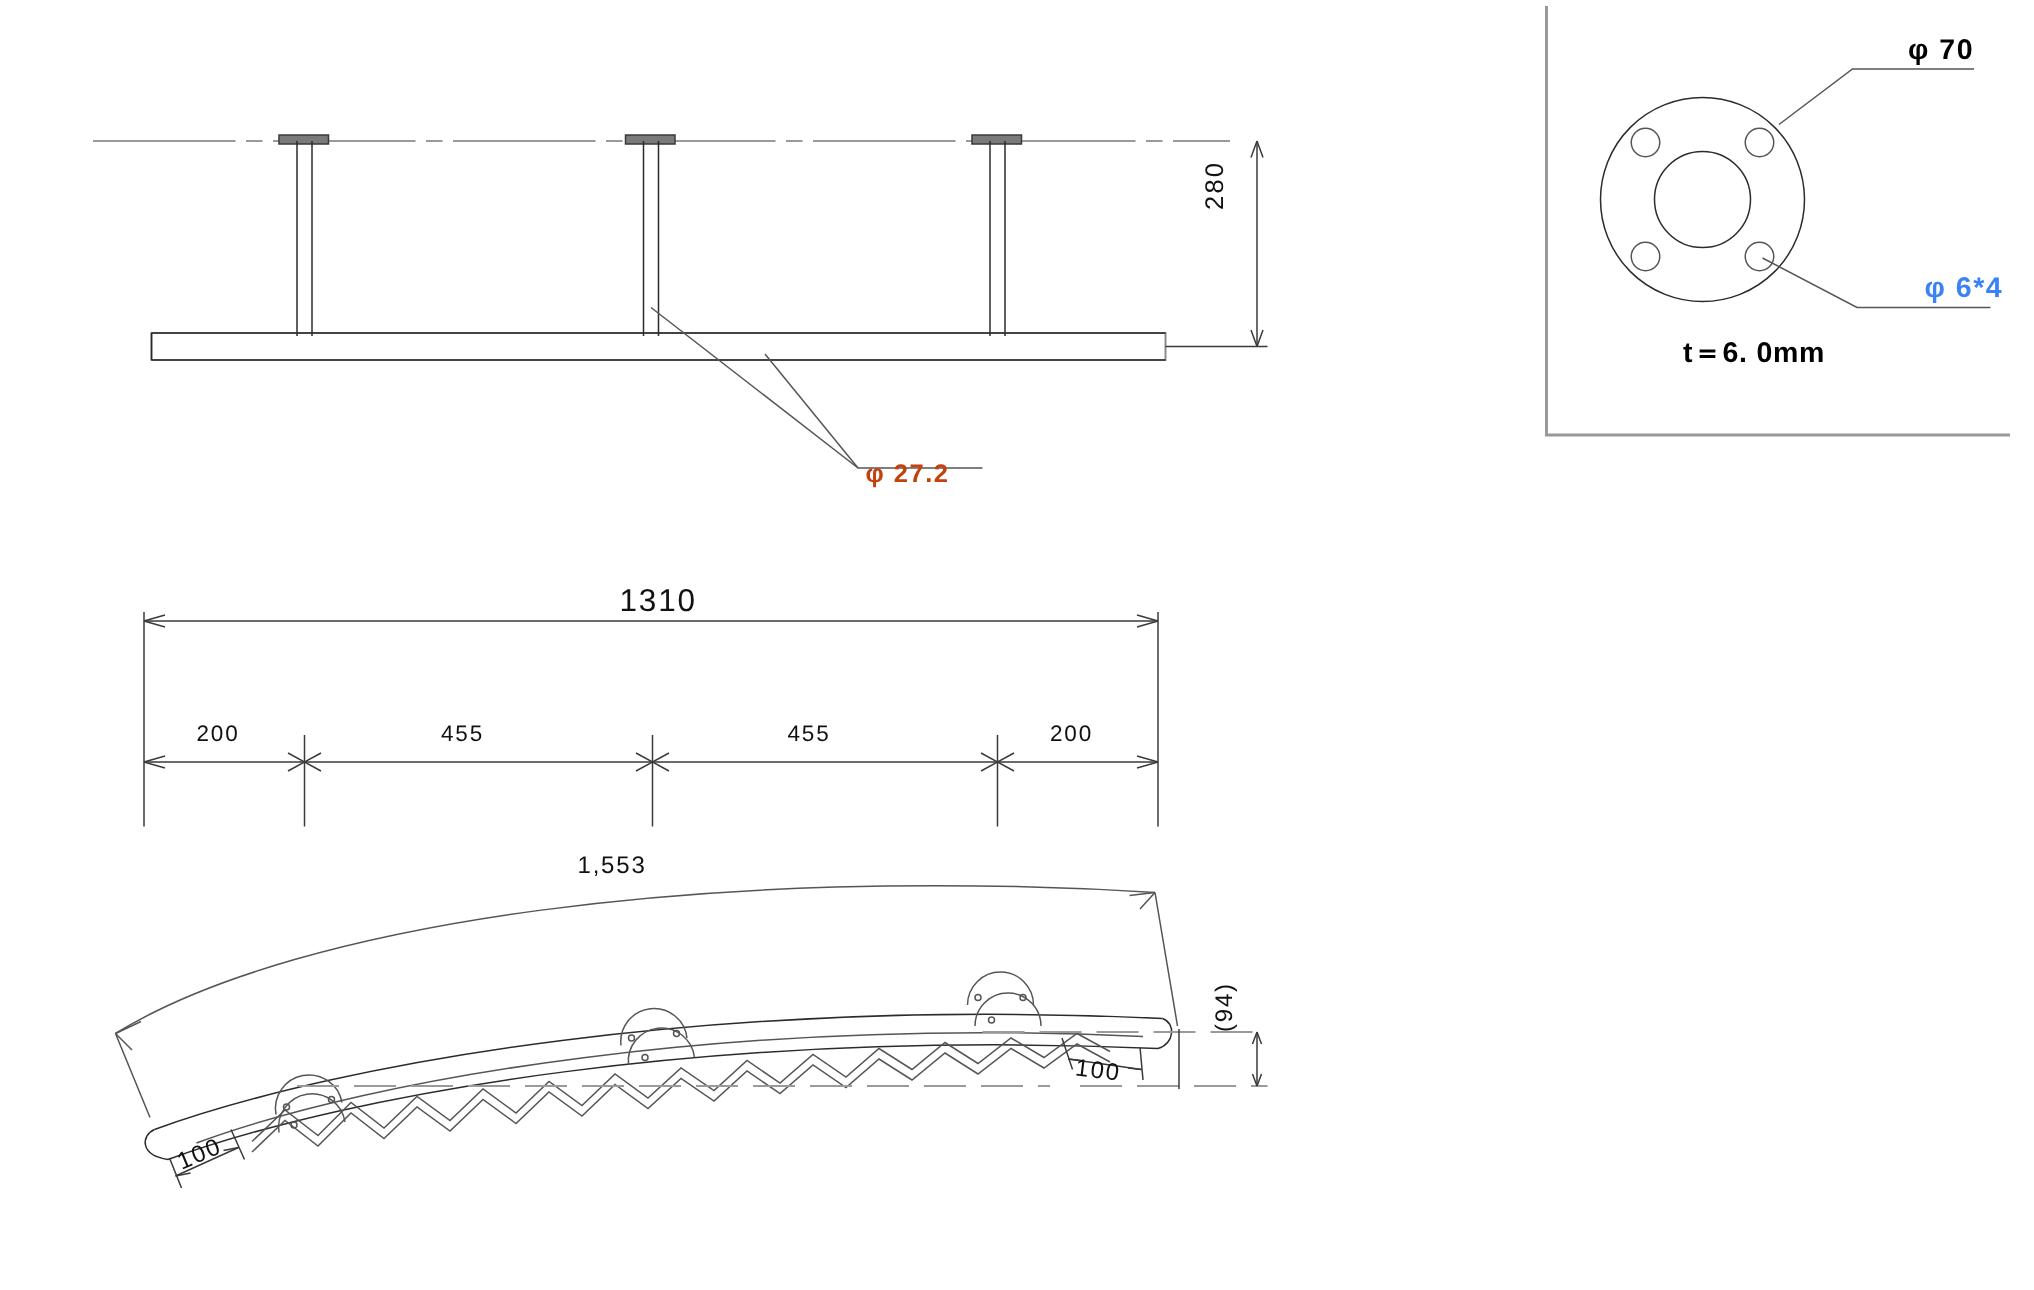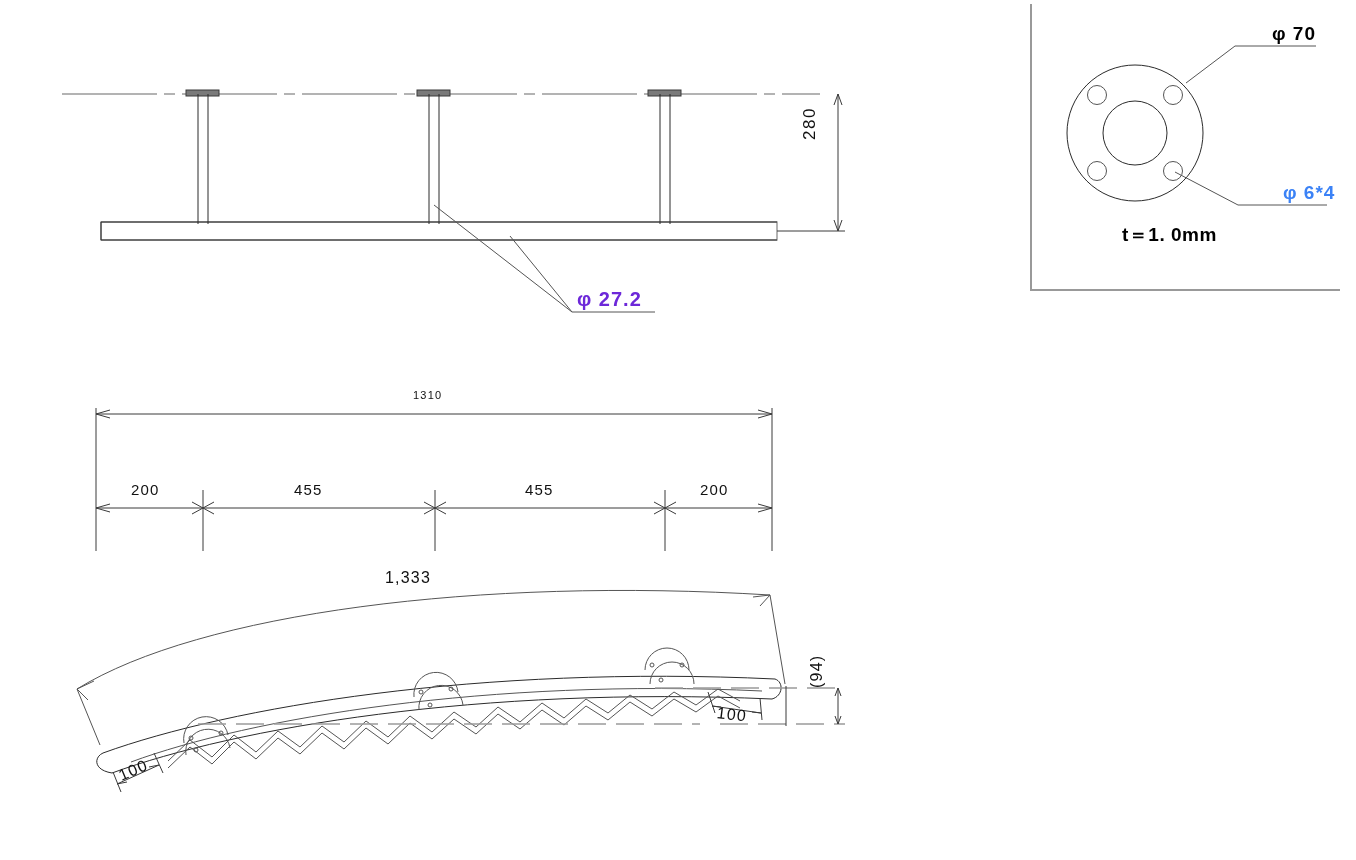--- a/index.html
+++ b/index.html
@@ -195,54 +195,54 @@
 
 <div style="position:absolute;left:1272px;top:23px;font-size:19px;font-weight:600;letter-spacing:1px;color:#000;white-space:nowrap;">
   <span>φ 70</span>
 </div>
 
 <div style="position:absolute;left:1283px;top:182px;font-size:19px;font-weight:600;letter-spacing:1px;color:#3b82f6;white-space:nowrap;">
   <span>φ 6*4</span>
 </div>
 
 <div style="position:absolute;left:1122px;top:222px;font-size:19px;font-weight:600;letter-spacing:0.5px;color:#000;white-space:nowrap;">
-  <span>t＝1. 0mm</span>
+  <span>t＝6. 0mm</span>
 </div>
 
 <div style="position:absolute;left:800px;top:140px;font-size:17px;letter-spacing:1.5px;color:#111;
             transform:rotate(-90deg);transform-origin:left top;white-space:nowrap;">
   <span>280</span>
 </div>
 
-<div style="position:absolute;left:577px;top:288px;font-size:20px;font-weight:600;letter-spacing:1px;color:#6d28d9;white-space:nowrap;">
+<div style="position:absolute;left:577px;top:306px;font-size:17px;font-weight:600;letter-spacing:1px;color:#c2410c;white-space:nowrap;">
   <span>φ 27.2</span>
 </div>
 
-<div style="position:absolute;left:413px;top:389px;font-size:11px;letter-spacing:1.2px;color:#111;white-space:nowrap;">
+<div style="position:absolute;left:413px;top:389px;font-size:21px;letter-spacing:1.2px;color:#111;white-space:nowrap;">
   <span>1310</span>
 </div>
 
 <div style="position:absolute;left:131px;top:481px;font-size:15px;letter-spacing:1.2px;color:#111;white-space:nowrap;">
   <span>200</span>
 </div>
 
 <div style="position:absolute;left:294px;top:481px;font-size:15px;letter-spacing:1.2px;color:#111;white-space:nowrap;">
   <span>455</span>
 </div>
 
 <div style="position:absolute;left:525px;top:481px;font-size:15px;letter-spacing:1.2px;color:#111;white-space:nowrap;">
   <span>455</span>
 </div>
 
 <div style="position:absolute;left:700px;top:481px;font-size:15px;letter-spacing:1.2px;color:#111;white-space:nowrap;">
   <span>200</span>
 </div>
 
 <div style="position:absolute;left:385px;top:569px;font-size:16px;letter-spacing:1.2px;color:#111;white-space:nowrap;">
-  <span>1,333</span>
+  <span>1,553</span>
 </div>
 
 <div style="position:absolute;left:808px;top:688px;font-size:16px;letter-spacing:1.2px;color:#111;
             transform:rotate(-90deg);transform-origin:left top;white-space:nowrap;">
   <span>(94)</span>
 </div>
 
 <div style="position:absolute;left:116px;top:768px;font-size:16px;letter-spacing:1.2px;color:#111;
             transform:rotate(-23deg);transform-origin:left top;white-space:nowrap;">
   <span>100</span>

